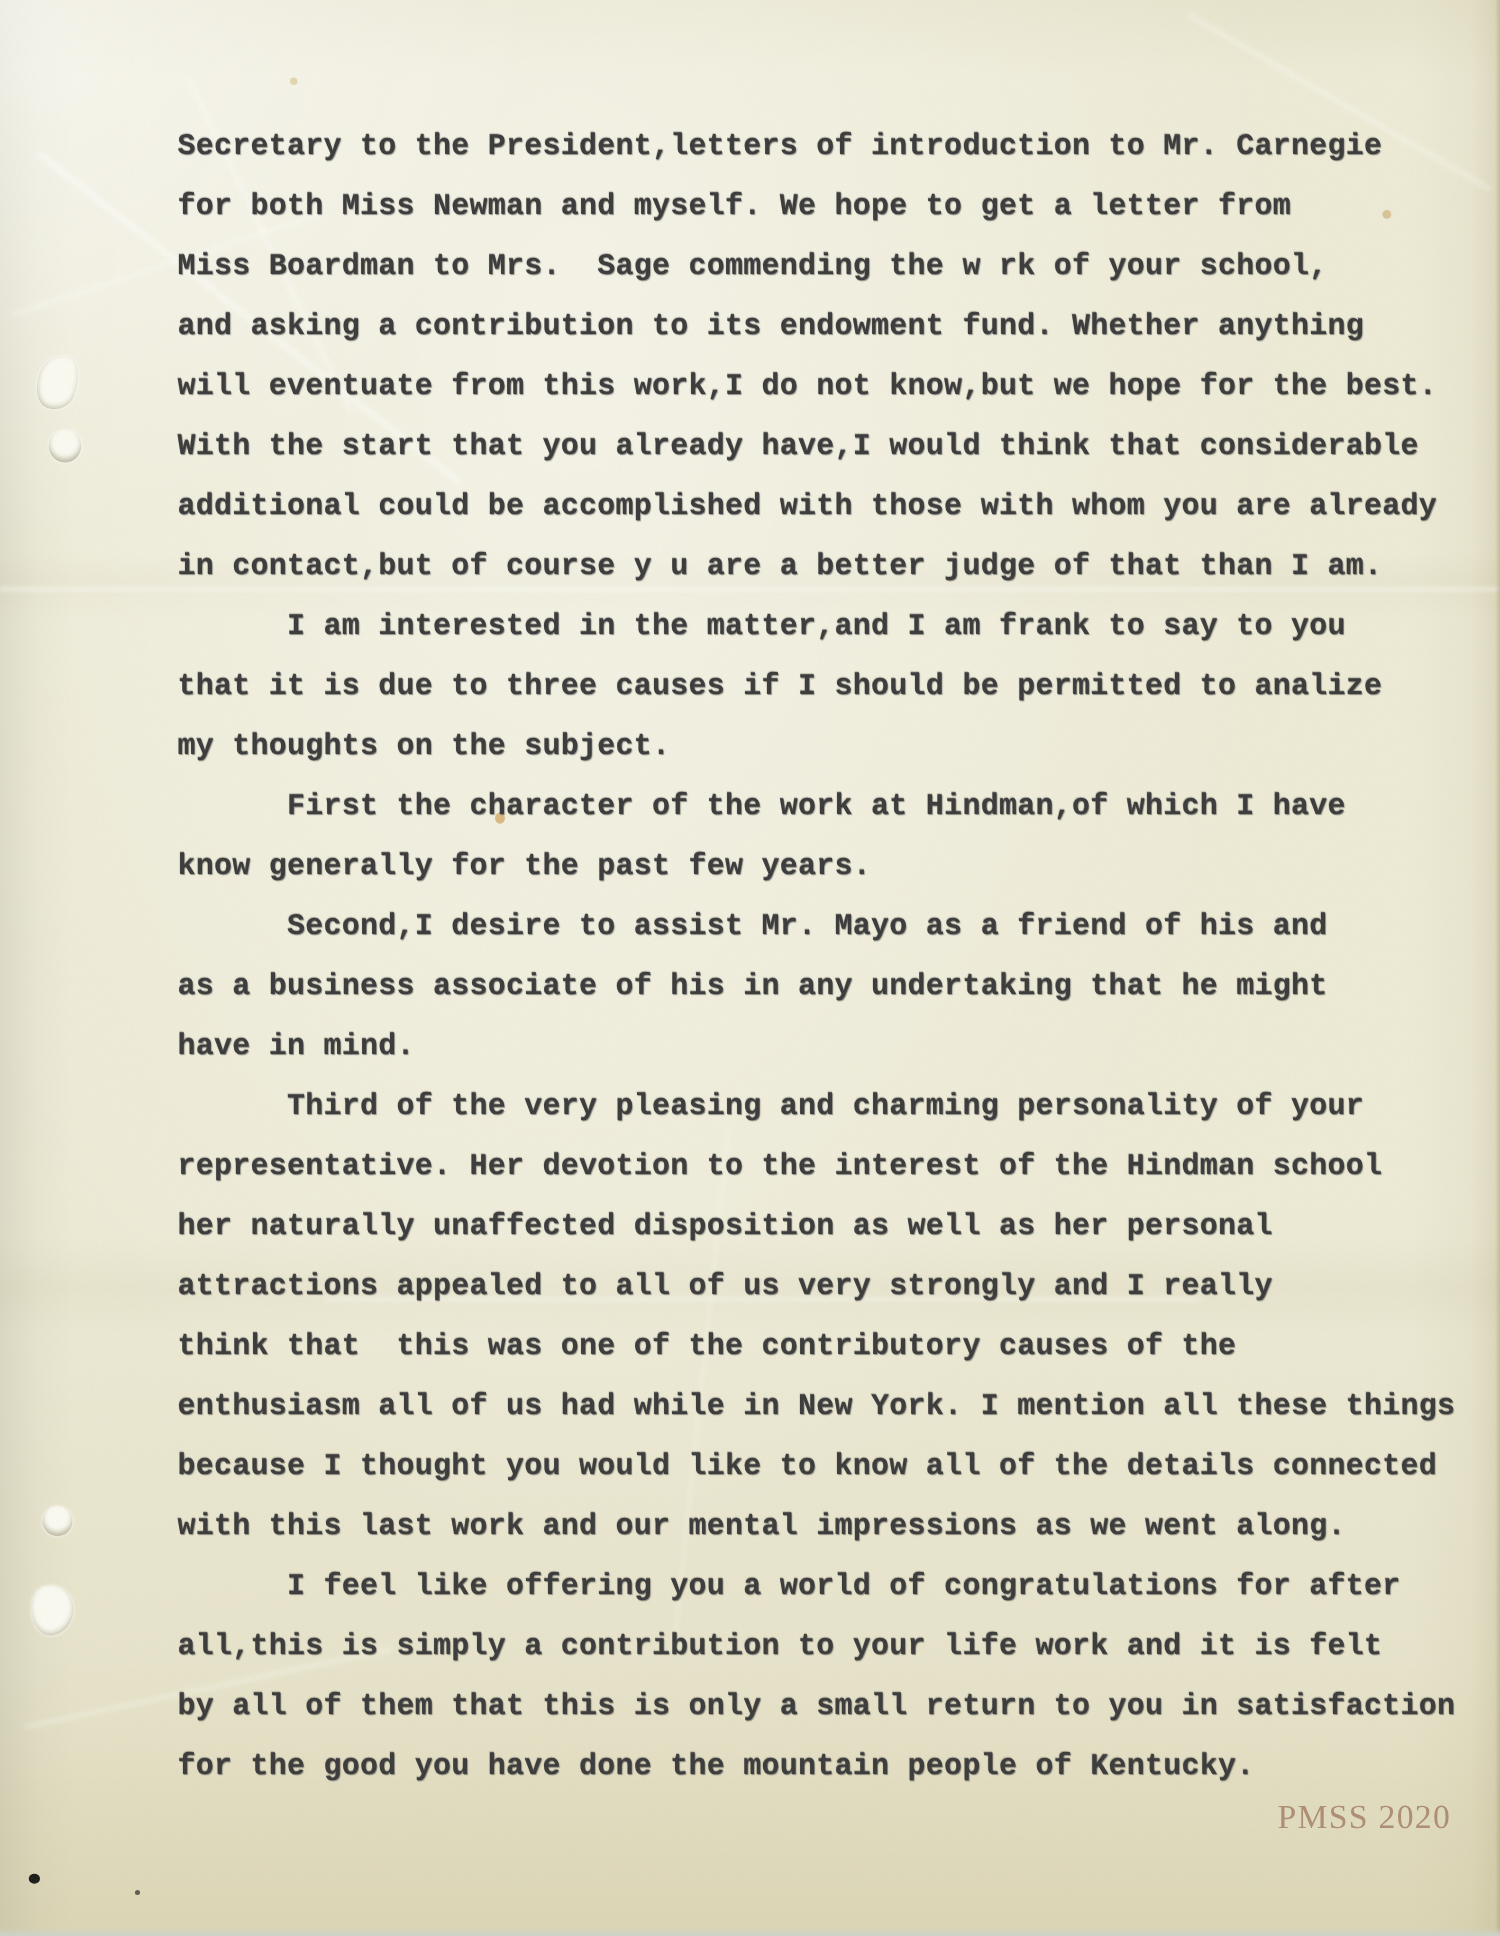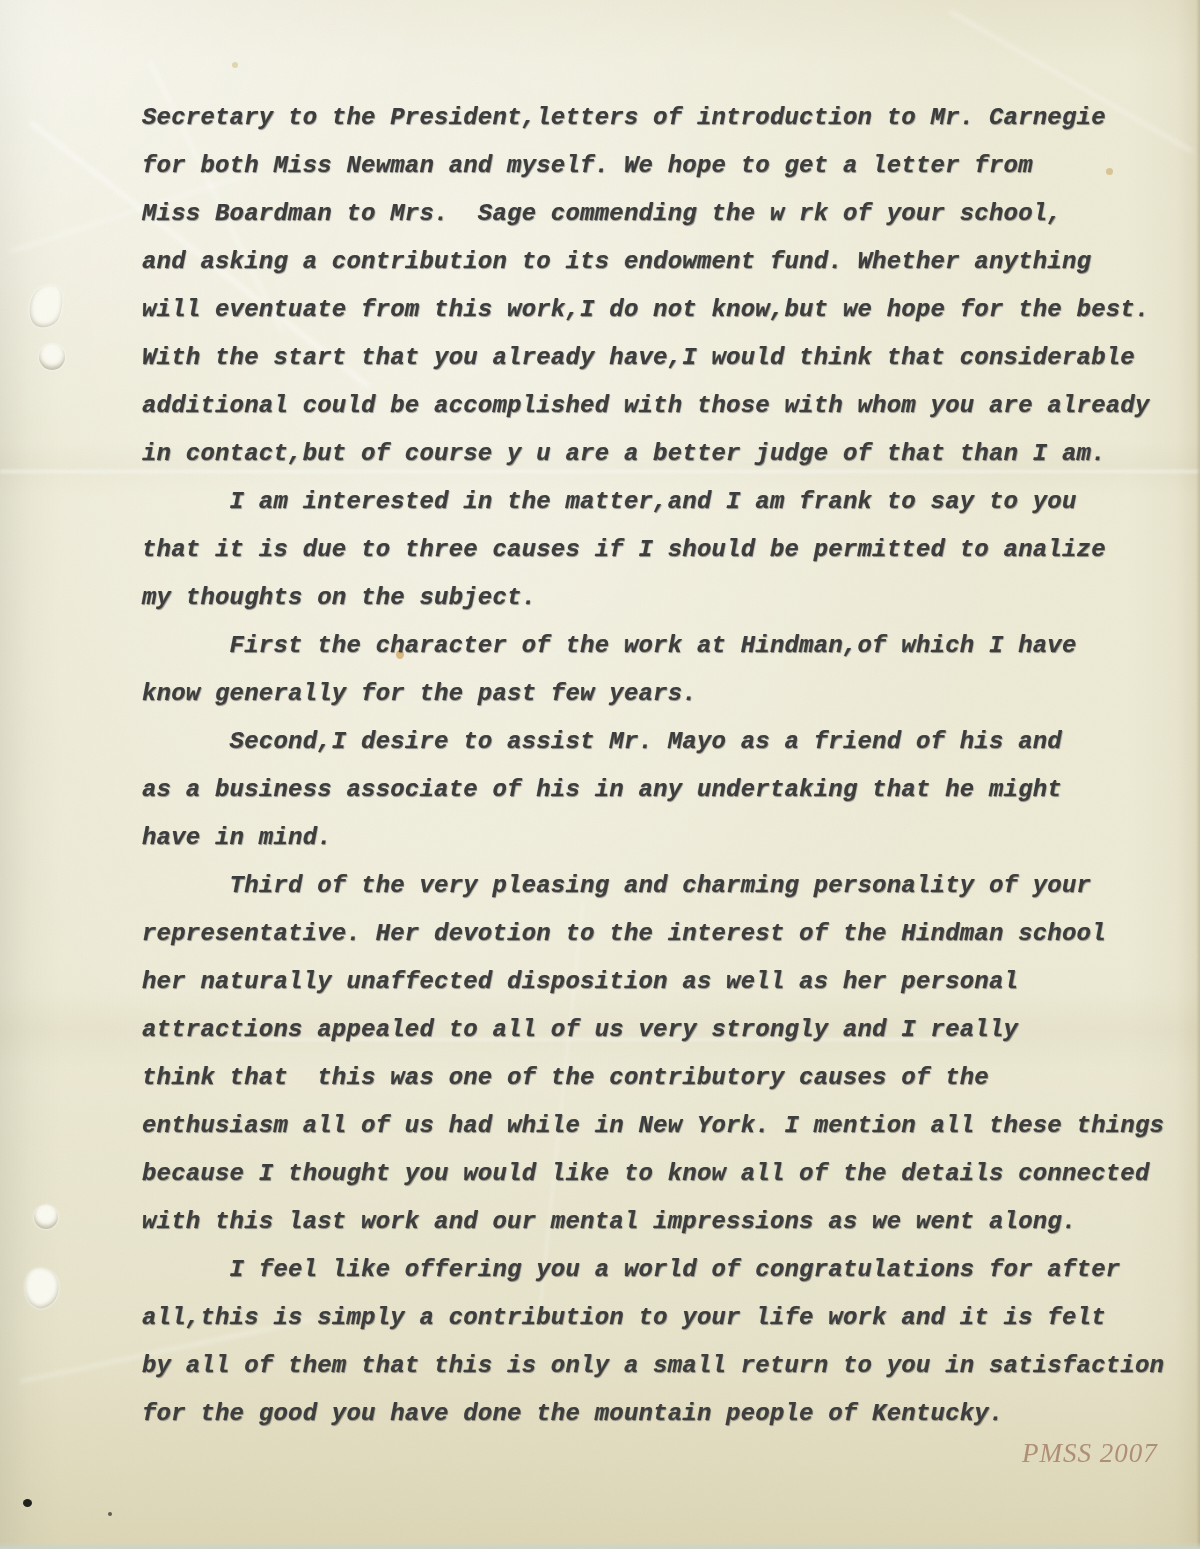--- a/index.html
+++ b/index.html
@@ -16,21 +16,20 @@
     background-image:
       radial-gradient(circle at 0% 0%, rgba(255,255,255,0.6), rgba(255,255,255,0) 22%),
       radial-gradient(ellipse at 38% 18%, rgba(255,255,252,0.45), rgba(255,255,252,0) 55%),
       linear-gradient(90deg, rgba(150,152,130,0.20) 0%, rgba(150,152,130,0.06) 2.5%, rgba(150,152,130,0) 5%),
       linear-gradient(270deg, rgba(178,166,122,0.28) 0%, rgba(178,166,122,0.08) 2%, rgba(178,166,122,0) 6%),
       linear-gradient(180deg, rgba(200,192,150,0.16) 0%, rgba(200,192,150,0) 4%),
       linear-gradient(180deg, rgba(190,185,150,0) 28.5%, rgba(190,185,150,0.10) 30%, rgba(190,185,150,0) 32%),
       linear-gradient(180deg, rgba(190,185,150,0) 64%, rgba(186,178,138,0.10) 66.5%, rgba(186,178,138,0) 69%),
       linear-gradient(180deg, rgba(196,186,138,0) 62%, rgba(196,186,138,0.14) 86%, rgba(189,177,122,0.30) 97%, rgba(186,174,118,0.34) 100%);
     overflow:hidden;
-    font-style:italic;
   }
   
   .letter-text{
     position:absolute;
     left:142px; top:94px;
     width:1060px;
     color:#3a3a3a;
   }
   .line{
     font-family:"Liberation Mono","DejaVu Sans Mono",monospace;
@@ -131,21 +130,21 @@
       <div class="line">think that  this was one of the contributory causes of the</div>
       <div class="line">enthusiasm all of us had while in New York. I mention all these things</div>
       <div class="line">because I thought you would like to know all of the details connected</div>
       <div class="line">with this last work and our mental impressions as we went along.</div>
       <div class="line">      I feel like offering you a world of congratulations for after</div>
       <div class="line">all,this is simply a contribution to your life work and it is felt</div>
       <div class="line">by all of them that this is only a small return to you in satisfaction</div>
       <div class="line">for the good you have done the mountain people of Kentucky.</div>
     </div>
 
-  <div class="watermark">PMSS 2007</div>
+  <div class="watermark">PMSS 2020</div>
 
   <svg class="texture" width="1200" height="1549" xmlns="http://www.w3.org/2000/svg">
     <filter id="grain">
       <feTurbulence type="fractalNoise" baseFrequency="0.75" numOctaves="2" stitchTiles="stitch"></feTurbulence>
       <feColorMatrix type="saturate" values="0"></feColorMatrix>
     </filter>
     <rect width="1200" height="1549" filter="url(#grain)" opacity="0.055"></rect>
   </svg>
 
   <div class="scan-edge-right"></div>

